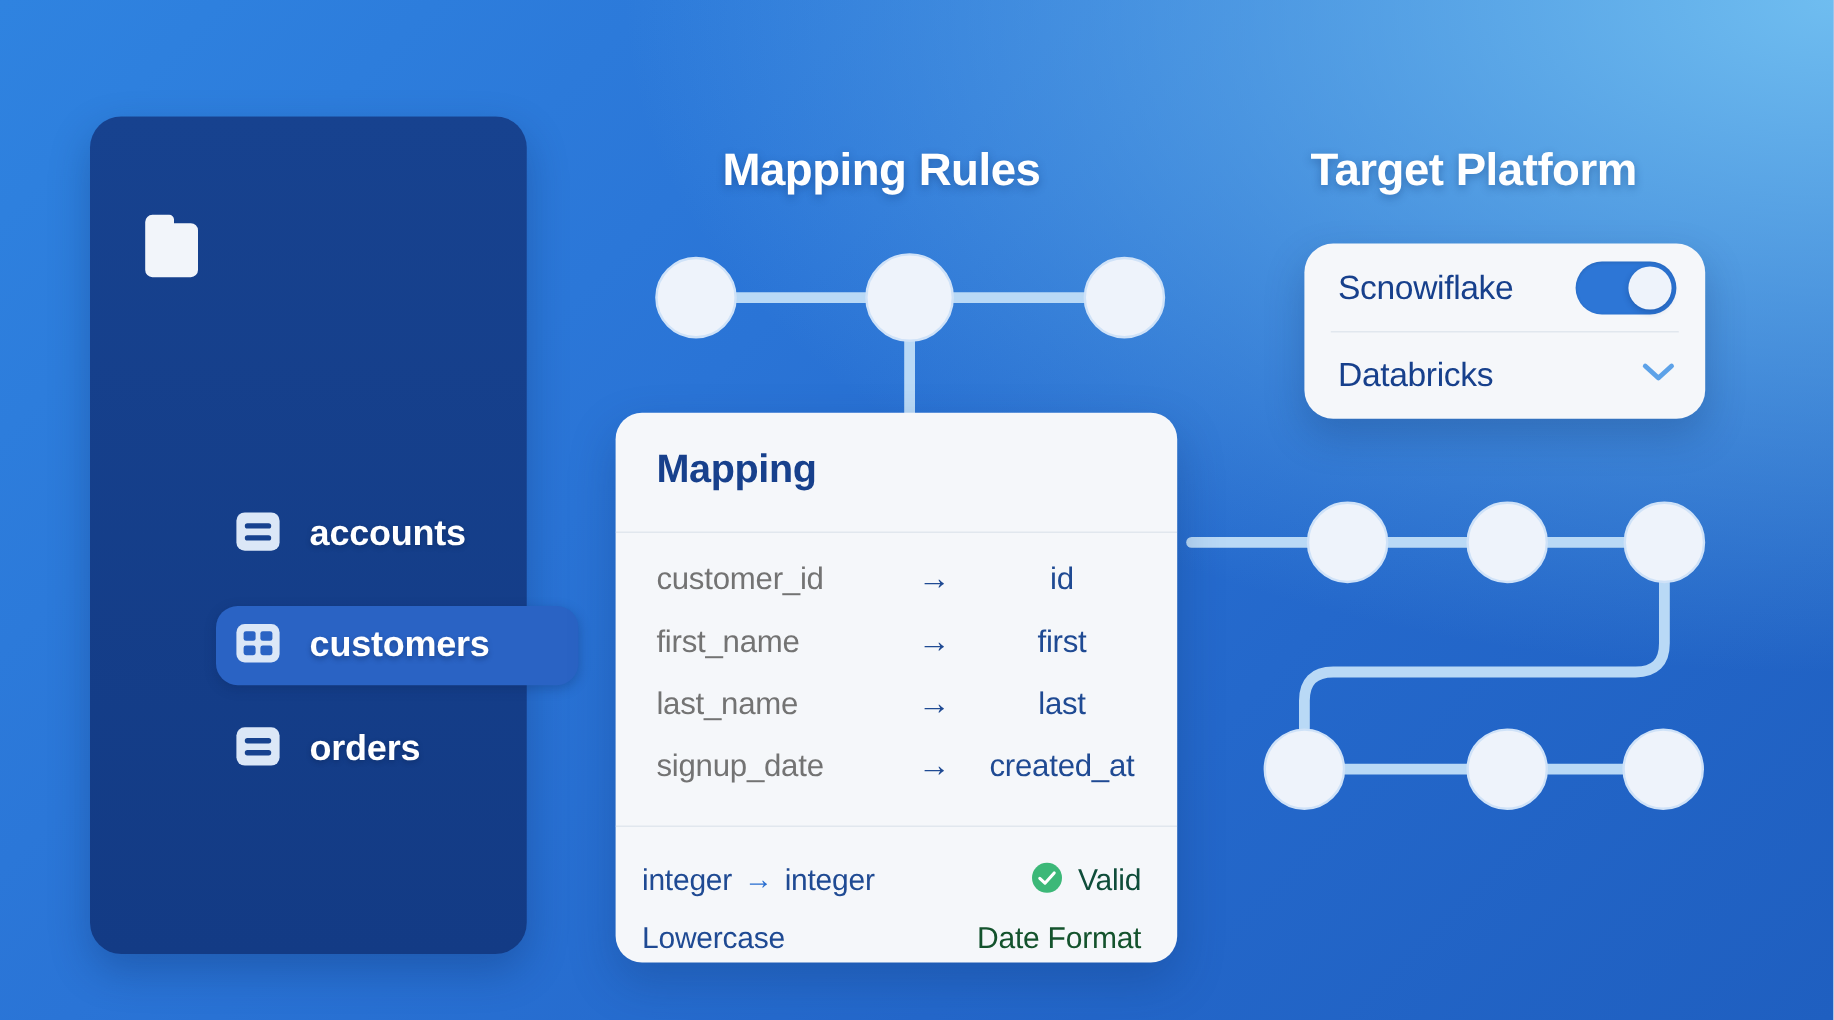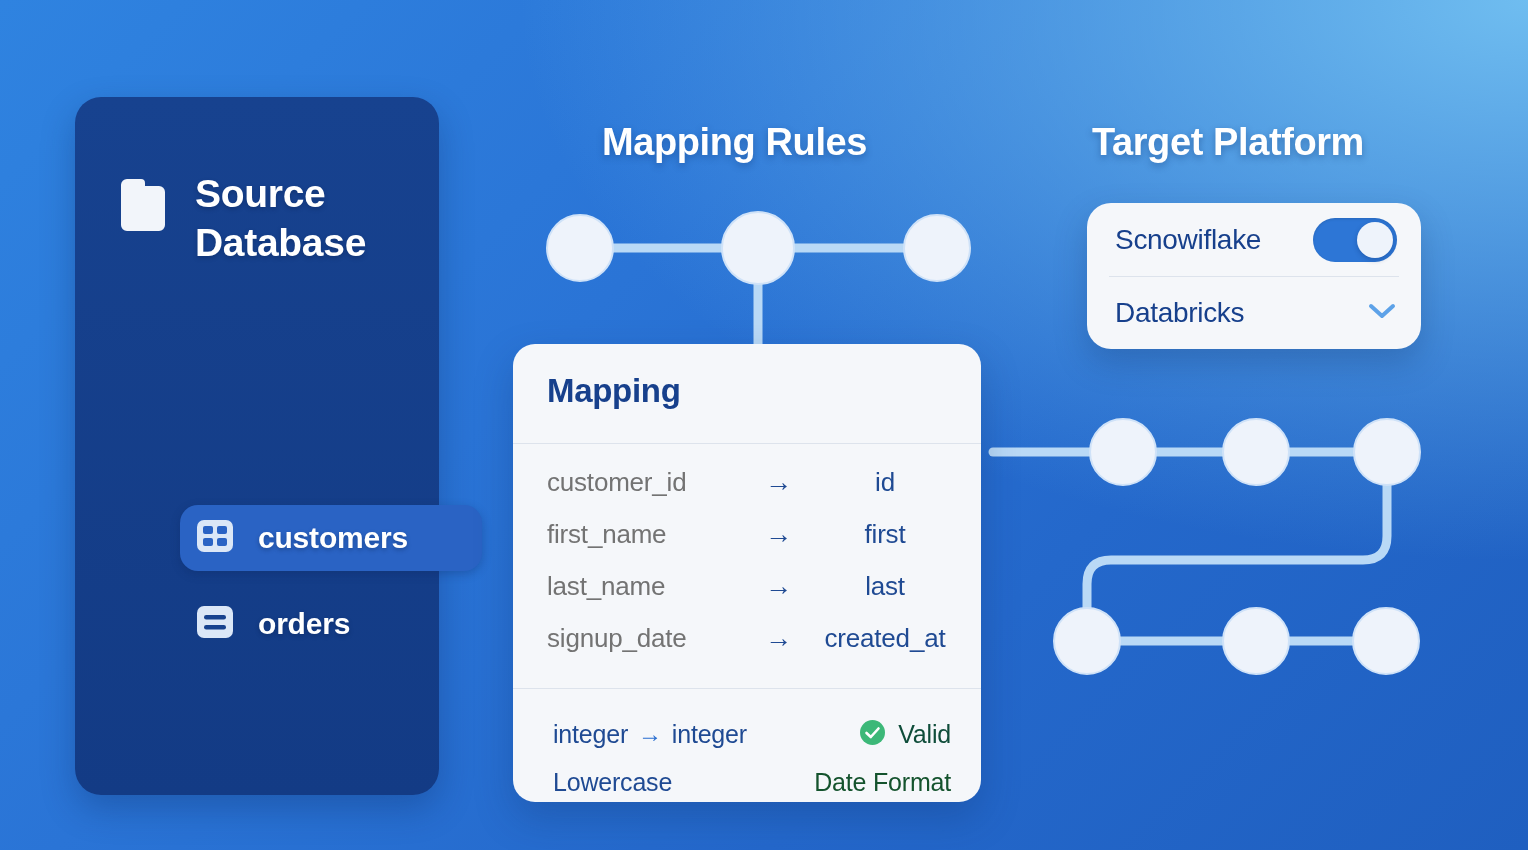--- a/index.html
+++ b/index.html
@@ -157,21 +157,21 @@
     color: #1f4a93;
     font-size: 26px;
     letter-spacing: -0.2px;
     text-align: center;
   }
 
   #mapping-footer {
     position: absolute;
     left: 0; top: 344px;
     width: 100%;
-    padding: 22px 30px 0 40px;
+    padding: 22px 30px 0 22px;
   }
   .foot-row {
     display: flex;
     align-items: center;
     justify-content: space-between;
     height: 48px;
   }
   .foot-left {
     display: flex;
     align-items: center;
@@ -259,24 +259,32 @@
 <div id="stage">
 
   <div id="sidebar">
 
     <div class="sb-header">
       <span>
         <svg class="folder-icon" viewBox="0 0 52 56" xmlns="http://www.w3.org/2000/svg">
           <path d="M4 8 a6 6 0 0 1 6-6 h14 a4 4 0 0 1 4 4 v3 h14 a6 6 0 0 1 6 6 v33 a6 6 0 0 1 -6 6 H10 a6 6 0 0 1 -6 -6 Z" fill="#f2f5fa"></path>
         </svg>
       </span>
-      <div class="sb-title">Source
-Database</div>
-    </div>
-
+    </div>
+
+    <div class="sb-item" id="sb-item-accounts">
+      <span>
+        <svg class="tbl-icon" viewBox="0 0 38 38" xmlns="http://www.w3.org/2000/svg">
+          <rect x="1" y="3" width="36" height="32" rx="7" fill="#dbe7f7"></rect>
+          <rect x="8" y="12" width="22" height="4.5" rx="2.2" fill="#17428f"></rect>
+          <rect x="8" y="22" width="22" height="4.5" rx="2.2" fill="#17428f"></rect>
+        </svg>
+      </span>
+      <span class="sb-label">accounts</span>
+    </div>
 
     <div class="sb-item is-active" id="sb-item-customers">
       <span>
         <svg class="tbl-icon" viewBox="0 0 38 38" xmlns="http://www.w3.org/2000/svg">
           <rect x="1" y="3" width="36" height="32" rx="7" fill="#dbe7f7"></rect>
           <rect x="7" y="9" width="10" height="8" rx="2" fill="#2a63c4"></rect>
           <rect x="21" y="9" width="10" height="8" rx="2" fill="#2a63c4"></rect>
           <rect x="7" y="21" width="10" height="8" rx="2" fill="#2a63c4"></rect>
           <rect x="21" y="21" width="10" height="8" rx="2" fill="#2a63c4"></rect>
         </svg>

